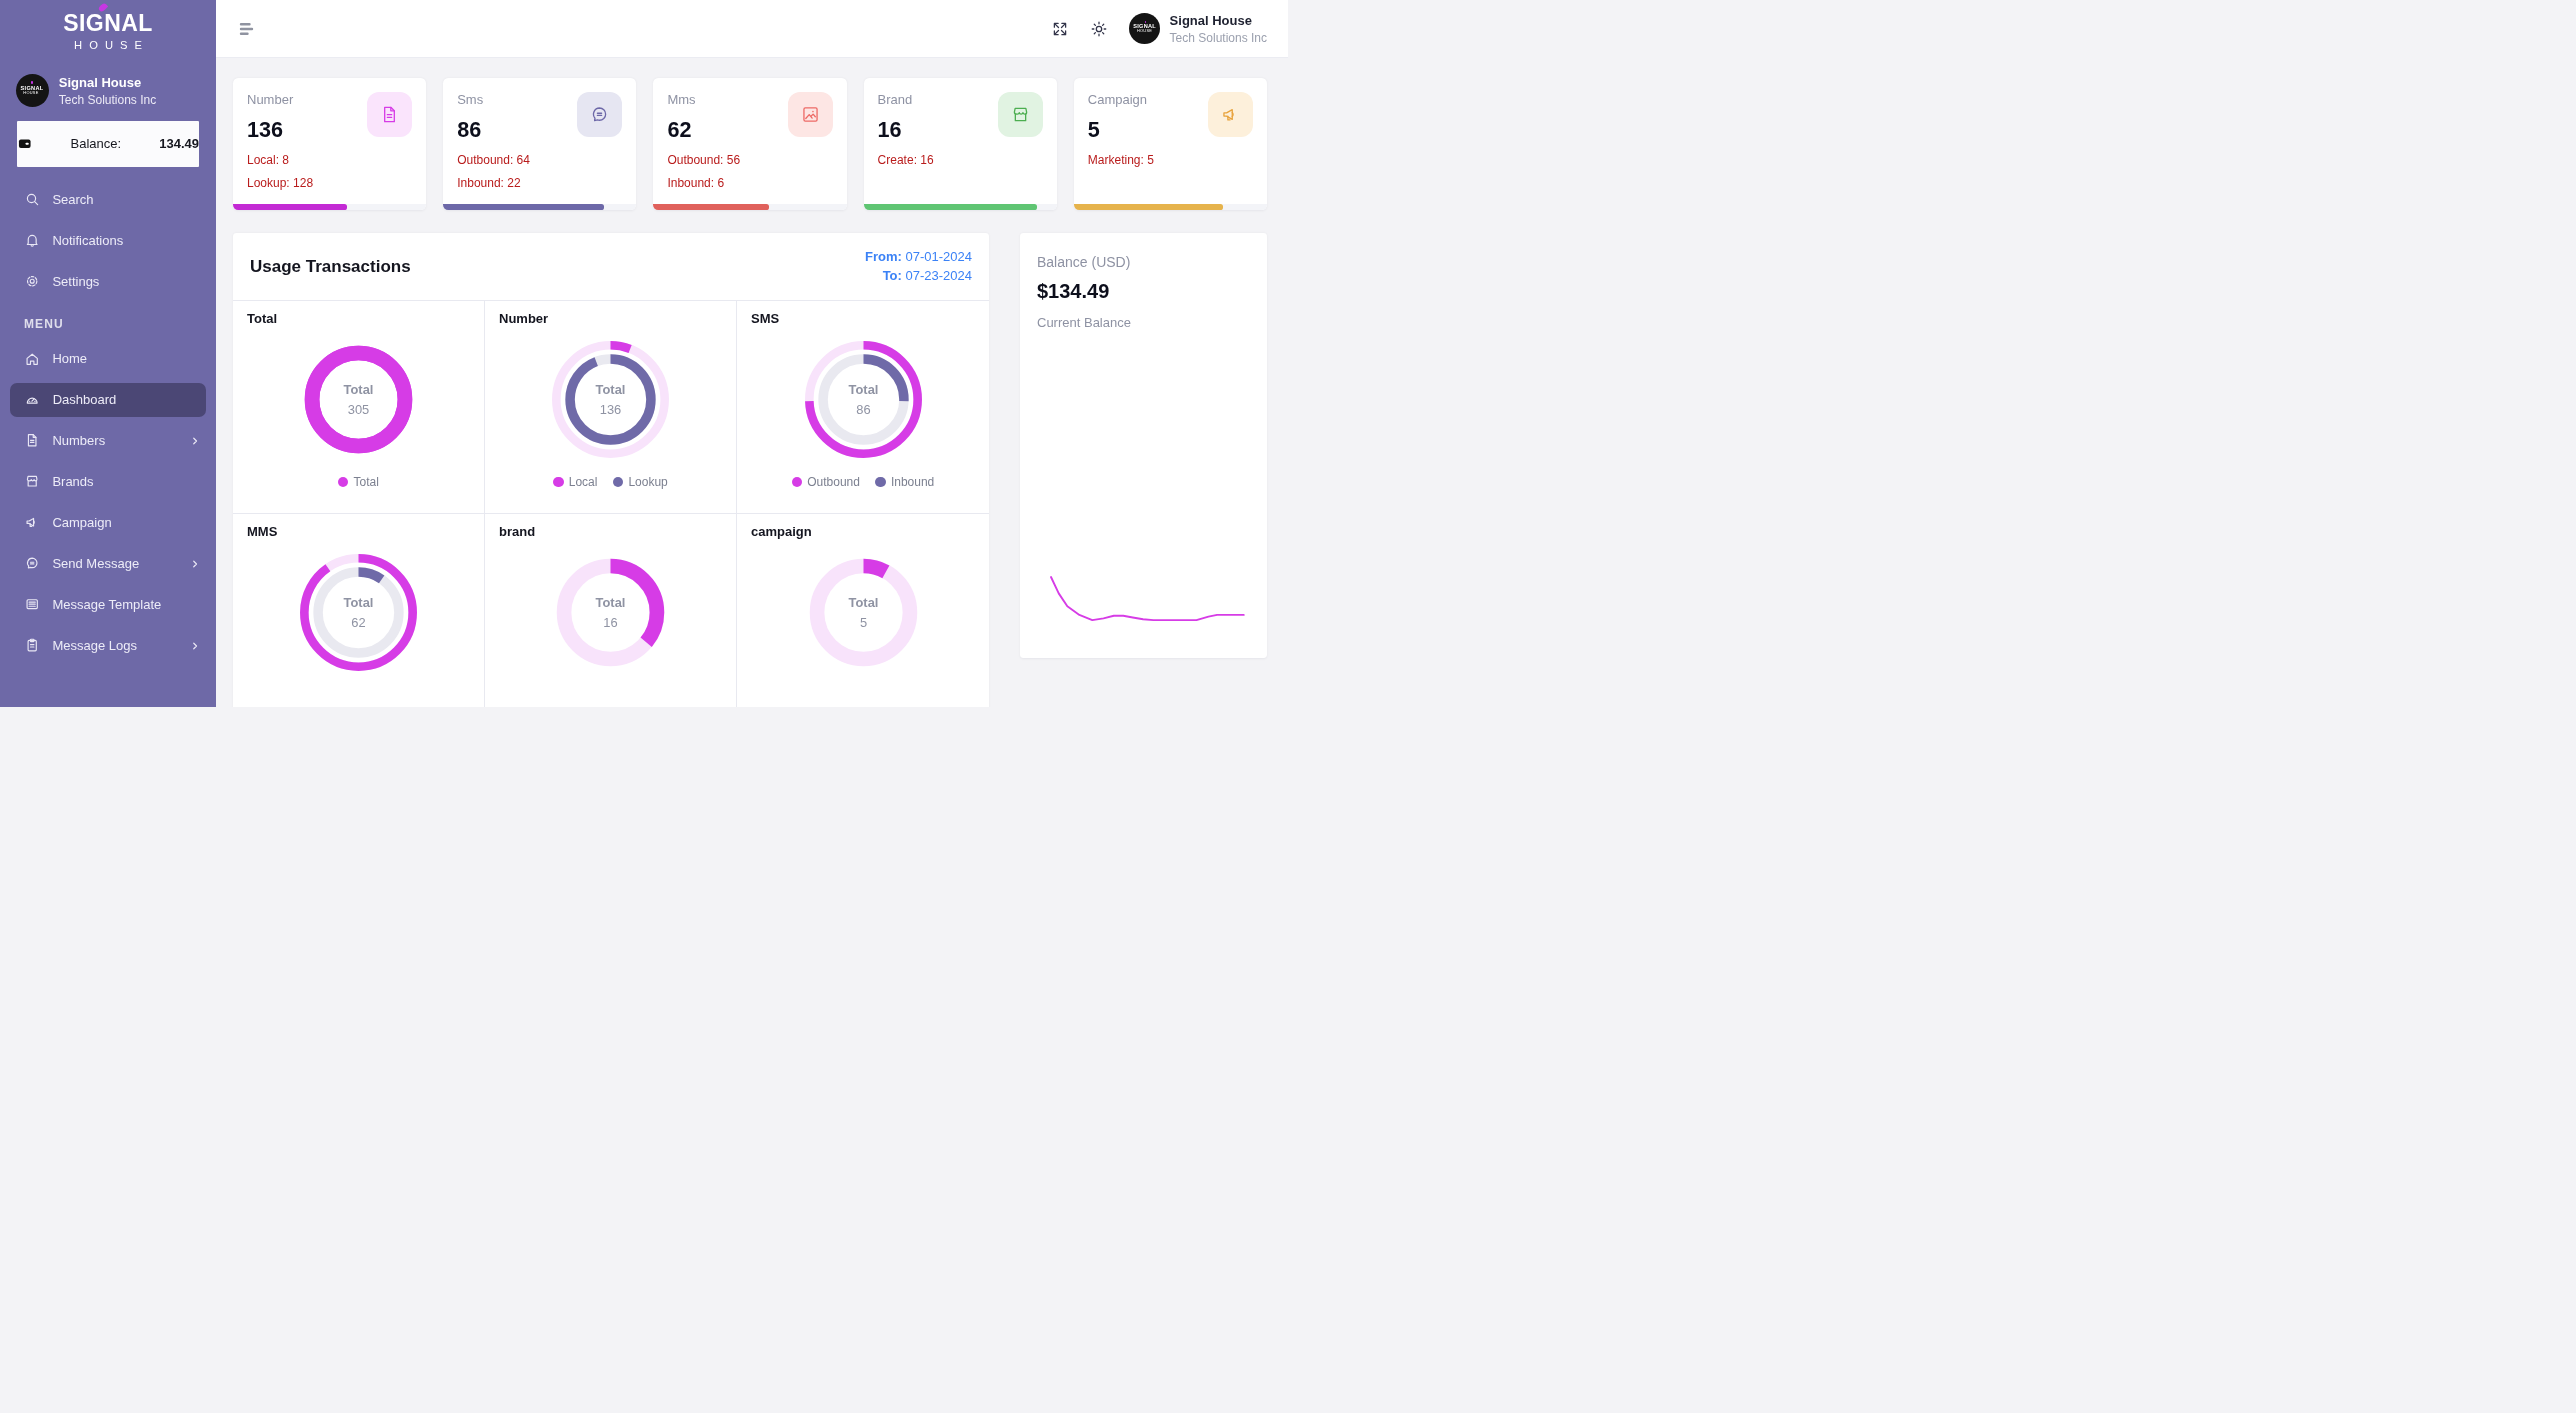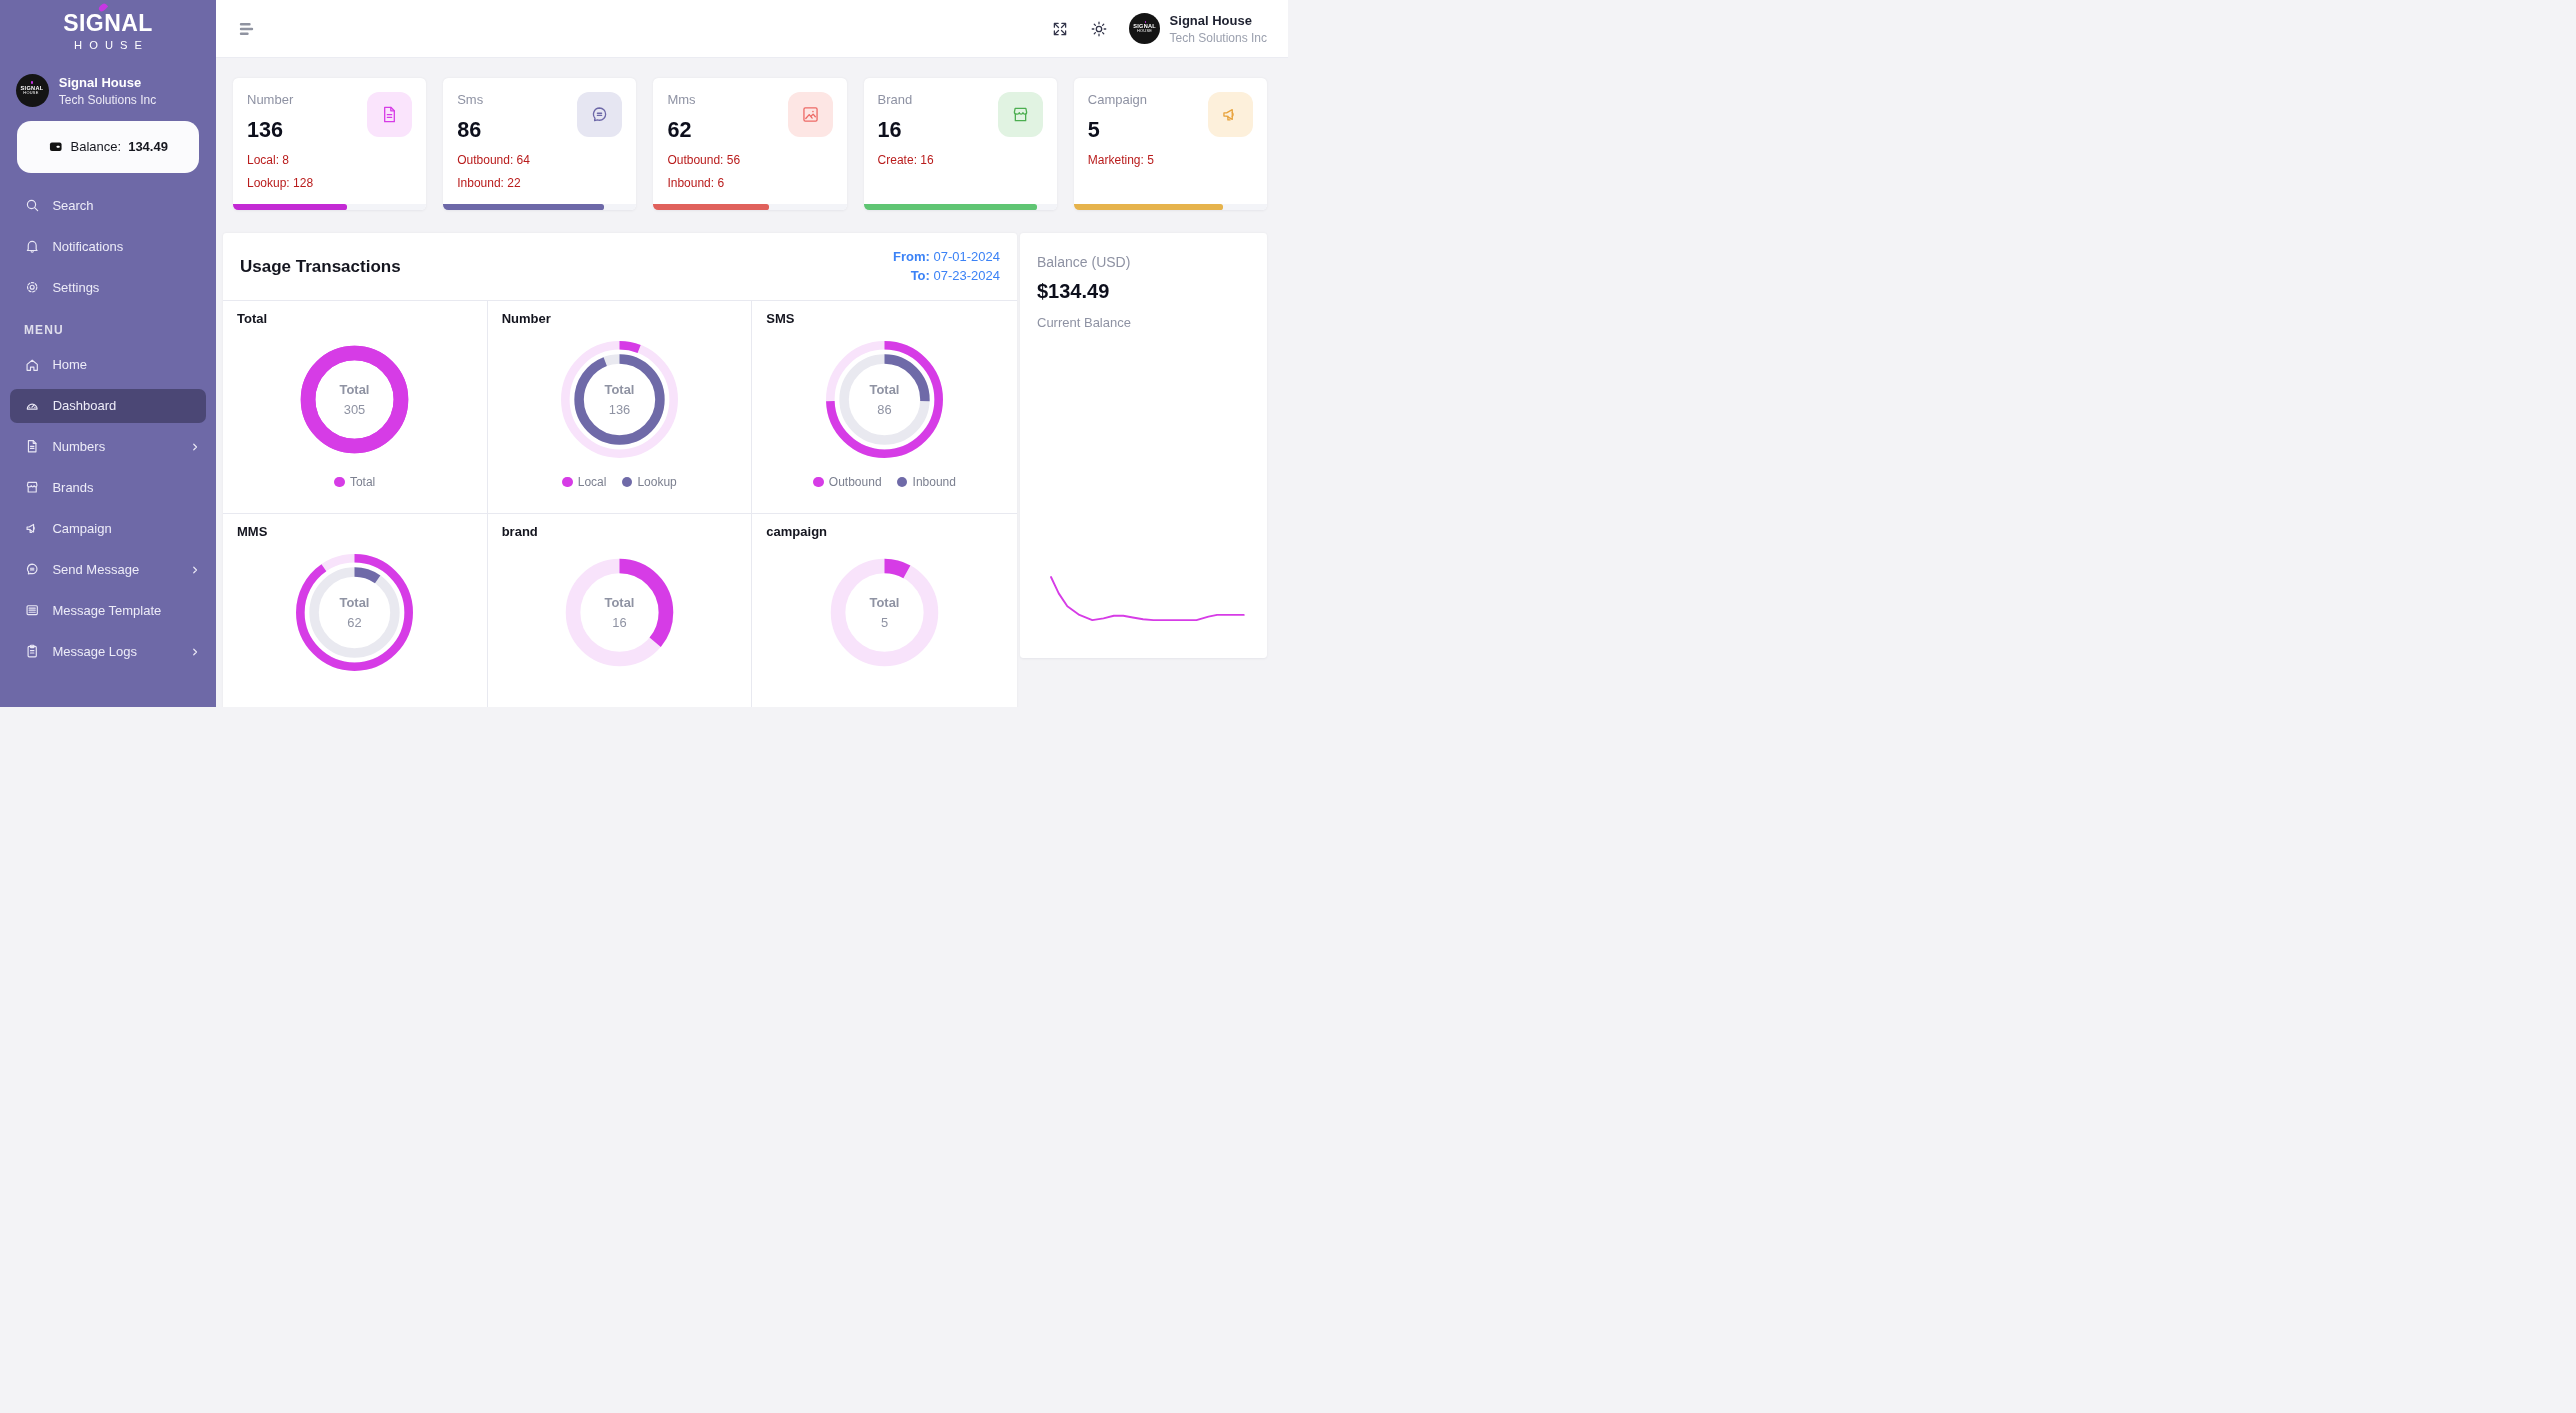--- a/index.html
+++ b/index.html
@@ -13,21 +13,21 @@
   .logo-signal { font-size:23px; font-weight:700; letter-spacing:0.4px; position:relative; display:inline-block; }
   .flame { position:absolute; top:-7px; left:41%; width:6px; height:8.6px; background:#c637e3; border-radius:50% 0 50% 50%; transform:rotate(45deg); }
   .logo-house { font-size:11.2px; letter-spacing:7px; margin-top:1.7px; padding-left:7px; font-weight:400; }
   .account { display:flex; align-items:center; gap:10.3px; padding:22.4px 15.5px 0 15.5px; color:#fff; }
   .avatar { width:33px; height:33px; min-width:33px; border-radius:50%; background:#141414; color:#fff; display:flex; flex-direction:column; align-items:center; justify-content:center; line-height:1.1; position:relative; }
   .avatar .a1 { font-size:5.6px; font-weight:700; letter-spacing:0.3px; }
   .avatar .a2 { font-size:3.9px; letter-spacing:0.3px; align-self:flex-start; margin-left:7.8px; }
   .avatar .adot { position:absolute; top:7.8px; left:15.5px; width:1.7px; height:2.6px; background:#c637e3; border-radius:50%; }
   .acc-name { font-size:13px; font-weight:700; line-height:1.5; }
   .acc-co { font-size:12px; font-weight:400; color:#eceaf6; }
-  .balance-pill { margin:14px 17px 0; background:#fbfbfd; border-radius:14px; height:52px; display:flex; align-items:center; justify-content:center; gap:7px; color:#16171f; font-size:13px; cursor:pointer; }
+  .balance-pill { margin:14px 17px 0; background:#fbfbfd; border-radius:1px; height:46px; display:flex; align-items:center; justify-content:space-between; gap:7px; color:#16171f; font-size:13px; cursor:pointer; }
   .balance-pill .bic { width:15.5px; height:15.5px; color:#111; }
   .balance-pill b { font-weight:700; }
   .nav { margin-top:12px; }
   .nav-item { display:flex; align-items:center; height:41px; padding:0 15.5px 0 24px; color:#edecf8; font-size:13px; cursor:pointer; }
   .nav-item .nic { width:16.4px; height:16.4px; margin-right:12px; color:#e9e7f5; }
   .nav-item .chev { width:12px; height:12px; margin-left:auto; color:#e9e7f5; }
   .nav-item.active { background:#4b4775; border-radius:7px; margin:3.4px 10.3px; height:34px; padding:0 5.2px 0 14px; }
   .menu-label { padding:15.5px 0 7px 24px; font-size:12px; font-weight:700; letter-spacing:1.1px; color:rgba(255,255,255,.78); }
 
   
@@ -49,21 +49,21 @@
   .cards-row { display:flex; gap:17px; padding:20px 21px 0 17px; }
   .stat-card { flex:1; height:132px; position:relative; background:#fff; border-radius:5.2px; box-shadow:0 0.9px 2.6px rgba(20,20,43,.06); overflow:hidden; padding:14px 14px; }
   .sc-title { font-size:13px; color:#8e92a3; }
   .sc-value { font-size:21.6px; font-weight:700; color:#0d0f1c; margin-top:10.3px; }
   .sc-line { font-size:12px; color:#b91c1c; margin-top:9.5px; }
   .sc-icon { position:absolute; top:14px; right:14px; width:45px; height:45px; border-radius:12px; display:flex; align-items:center; justify-content:center; }
   .sc-icon svg { width:21px; height:21px; }
   .sc-bar { position:absolute; left:0; right:0; bottom:0; height:6px; background:#f3f4f8; }
   .sc-fill { height:100%; border-radius:0 2.6px 2.6px 0; }
 
-  .content-row { display:flex; gap:3px; padding:23px 21px 0 7px; align-items:flex-start; }
+  .content-row { display:flex; gap:31px; padding:23px 21px 0 17px; align-items:flex-start; }
   .usage-panel { flex:1; background:#fff; border-radius:3.4px; box-shadow:0 0.9px 2.6px rgba(20,20,43,.06); }
   .usage-head { display:flex; justify-content:space-between; align-items:center; padding:14.7px 17px; }
   .usage-title { font-size:17px; font-weight:700; color:#14151f; }
   .range { text-align:right; font-size:13px; line-height:1.45; color:#3b82f6; }
   .range b { font-weight:700; }
   .chart-grid { display:grid; grid-template-columns:repeat(3,1fr); border-top:0.9px solid #e8e9f0; }
   .chart-cell { position:relative; height:213px; }
   .chart-cell:not(:nth-child(3n)) { border-right:0.9px solid #e8e9f0; }
   .chart-cell:nth-child(-n+3) { border-bottom:0.9px solid #e8e9f0; }
   .cell-label { position:absolute; top:10.3px; left:14px; font-size:13px; font-weight:700; color:#14151f; }

